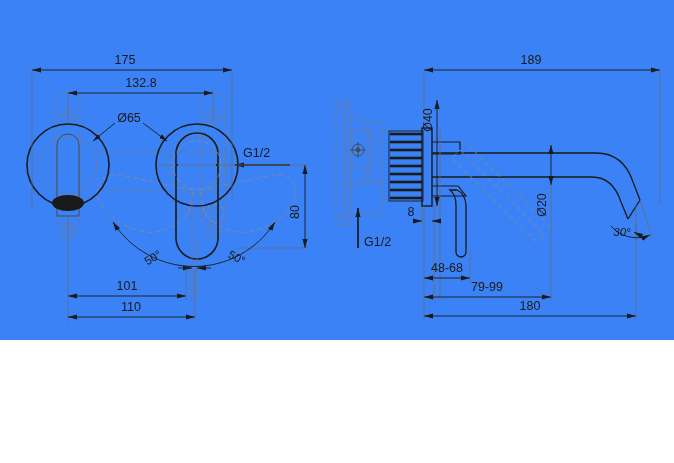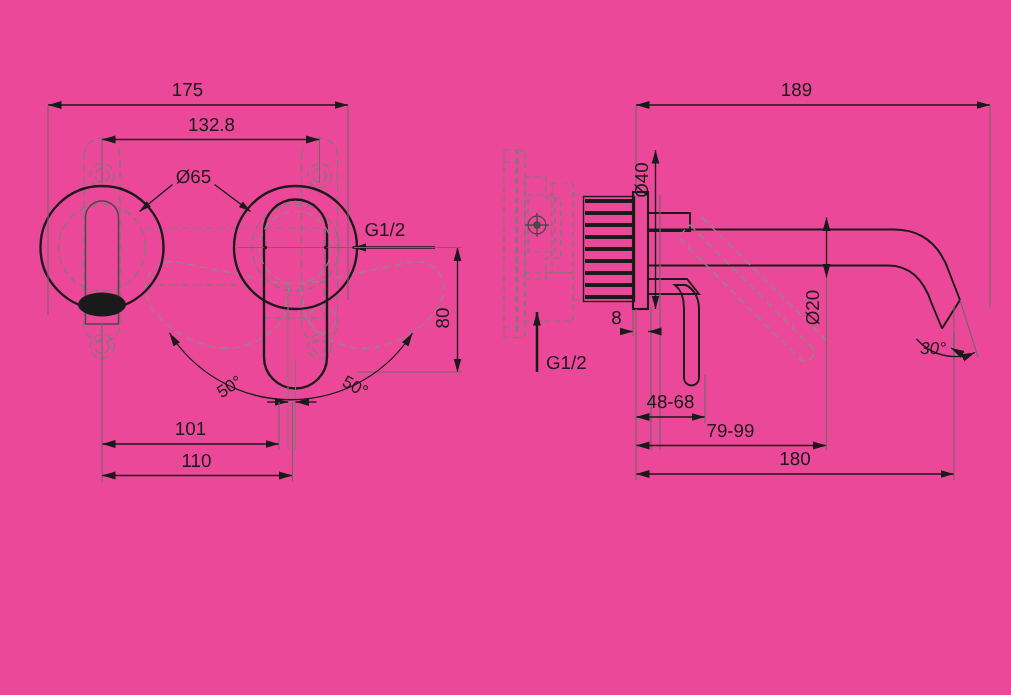--- a/index.html
+++ b/index.html
@@ -1,17 +1,17 @@
 <!DOCTYPE html>
 <html><head>
 <meta charset="utf-8">
 <style>
   html,body{margin:0;padding:0;background:#ffffff;}
   body{width:674px;height:463px;overflow:hidden;font-family:"Liberation Sans",sans-serif;}
-  #stage{position:relative;width:674px;height:463px;background:#ec4899;}
+  #stage{position:relative;width:674px;height:340px;background:#3b82f6;}
   svg{display:block;}
   text{font-family:"Liberation Sans",sans-serif;fill:#1a1a1a;}
 </style>
 </head>
 <body>
 
 <div id="stage">
 <svg width="674" height="463" viewBox="0 0 674 463">
 
   <defs>

